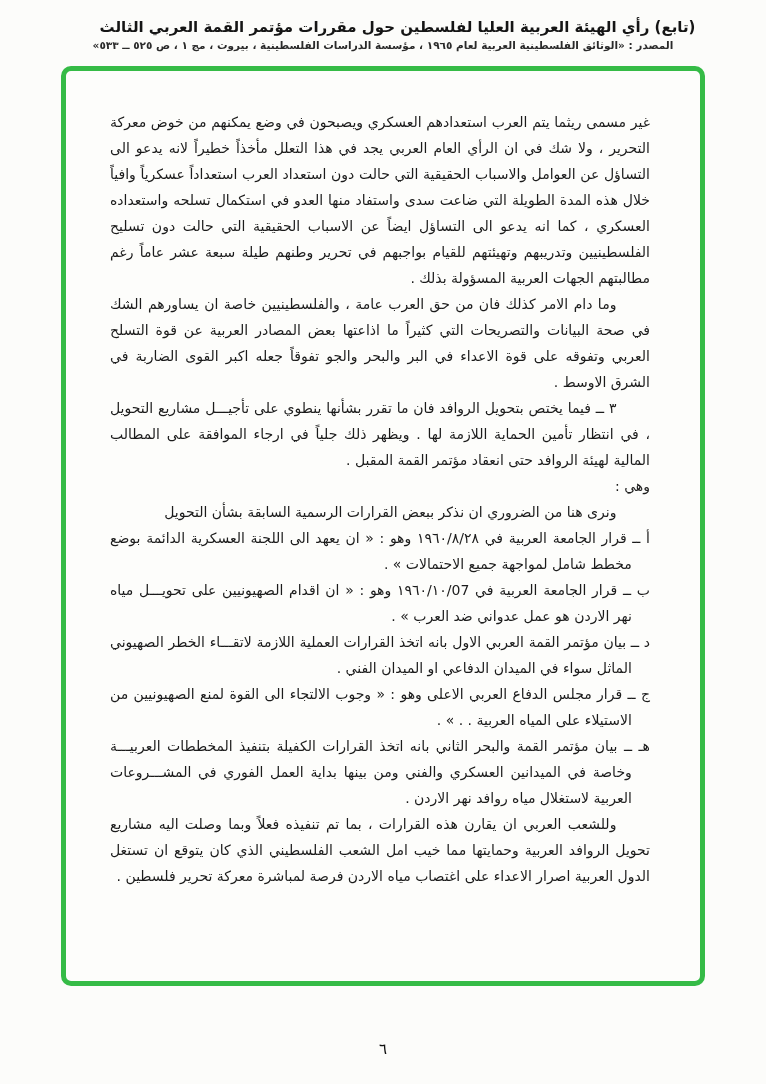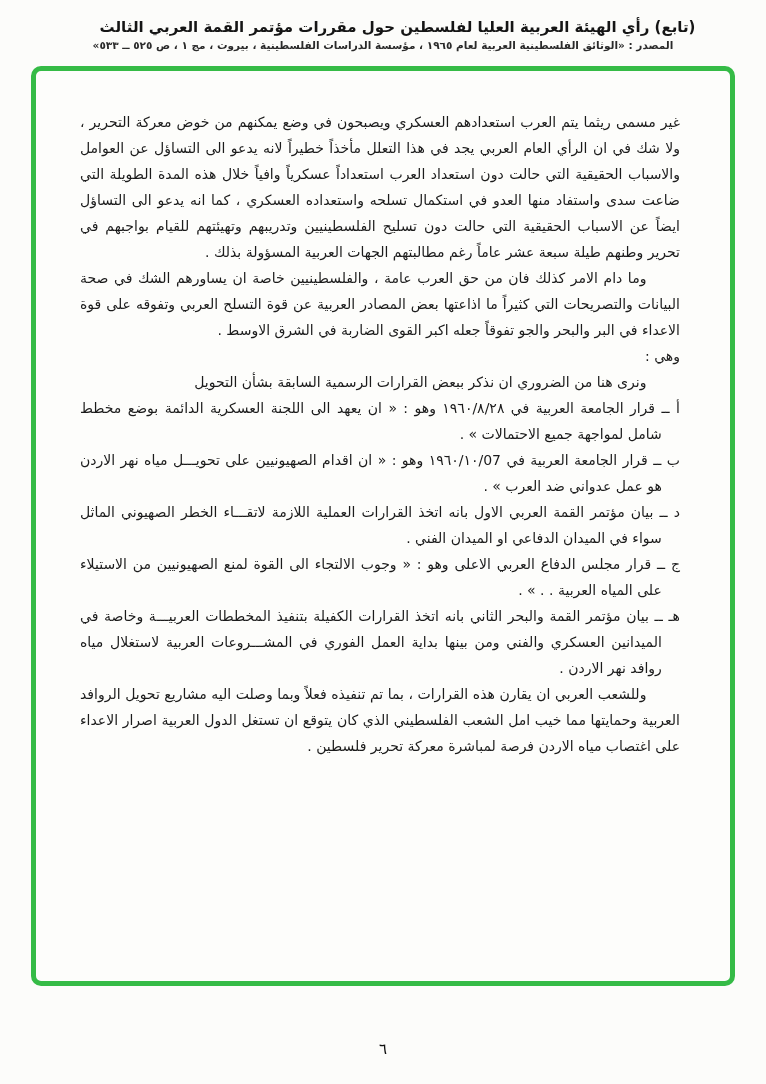--- a/index.html
+++ b/index.html
@@ -19,21 +19,21 @@
   .title {
     font-size: 15px; font-weight: bold; color: #151515;
     line-height: 1.3;
     padding-left: 29px;
   }
   .source {
     font-size: 10.5px; font-weight: bold; color: #2a2a2a;
     margin-top: 1px;
   }
   .frame {
-    width: 704px;
+    width: 644px;
     min-height: 920px;
     margin: 15px auto 0;
     border: 5px solid #35bb46;
     border-radius: 10px;
     background: #fdfdfb;
     padding: 38px 50px 28px 44px;
   }
   .para {
     margin: 0;
     font-size: 14px;
@@ -57,20 +57,21 @@
 <div class="page">
 
   <header class="header">
     <div class="title">(تابع) رأي الهيئة العربية العليا لفلسطين حول مقررات مؤتمر القمة العربي الثالث</div>
     <div class="source">المصدر : «الوثائق الفلسطينية العربية لعام ١٩٦٥ ، مؤسسة الدراسات الفلسطينية ، بيروت ، مج ١ ، ص ٥٢٥ ــ ٥٣٣»</div>
   </header>
 
   <main class="frame">
     <p class="para flush">غير مسمى ريثما يتم العرب استعدادهم العسكري ويصبحون في وضع يمكنهم من خوض معركة التحرير ، ولا شك في ان الرأي العام العربي يجد في هذا التعلل مأخذاً خطيراً لانه يدعو الى التساؤل عن العوامل والاسباب الحقيقية التي حالت دون استعداد العرب استعداداً عسكرياً وافياً خلال هذه المدة الطويلة التي ضاعت سدى واستفاد منها العدو في استكمال تسلحه واستعداده العسكري ، كما انه يدعو الى التساؤل ايضاً عن الاسباب الحقيقية التي حالت دون تسليح الفلسطينيين وتدريبهم وتهيئتهم للقيام بواجبهم في تحرير وطنهم طيلة سبعة عشر عاماً رغم مطالبتهم الجهات العربية المسؤولة بذلك .</p>
     <p class="para indent">وما دام الامر كذلك فان من حق العرب عامة ، والفلسطينيين خاصة ان يساورهم الشك في صحة البيانات والتصريحات التي كثيراً ما اذاعتها بعض المصادر العربية عن قوة التسلح العربي وتفوقه على قوة الاعداء في البر والبحر والجو تفوقاً جعله اكبر القوى الضاربة في الشرق الاوسط .</p>
+    <p class="para indent">٣ ــ فيما يختص بتحويل الروافد فان ما تقرر بشأنها ينطوي على تأجيـــل مشاريع التحويل ، في انتظار تأمين الحماية اللازمة لها . ويظهر ذلك جلياً في ارجاء الموافقة على المطالب المالية لهيئة الروافد حتى انعقاد مؤتمر القمة المقبل .</p>
     <p class="para flush">وهي :</p>
     <p class="para indent">ونرى هنا من الضروري ان نذكر ببعض القرارات الرسمية السابقة بشأن التحويل</p>
     <p class="para list-item">أ ــ قرار الجامعة العربية في ١٩٦٠/٨/٢٨ وهو : « ان يعهد الى اللجنة العسكرية الدائمة بوضع مخطط شامل لمواجهة جميع الاحتمالات » .</p>
     <p class="para list-item">ب ــ قرار الجامعة العربية في ١٩٦٠/١٠/07 وهو : « ان اقدام الصهيونيين على تحويـــل مياه نهر الاردن هو عمل عدواني ضد العرب » .</p>
     <p class="para list-item">د ــ بيان مؤتمر القمة العربي الاول بانه اتخذ القرارات العملية اللازمة لاتقـــاء الخطر الصهيوني الماثل سواء في الميدان الدفاعي او الميدان الفني .</p>
     <p class="para list-item">ج ــ قرار مجلس الدفاع العربي الاعلى وهو : « وجوب الالتجاء الى القوة لمنع الصهيونيين من الاستيلاء على المياه العربية . . » .</p>
     <p class="para list-item">هـ ــ بيان مؤتمر القمة والبحر الثاني بانه اتخذ القرارات الكفيلة بتنفيذ المخططات العربيـــة وخاصة في الميدانين العسكري والفني ومن بينها بداية العمل الفوري في المشـــروعات العربية لاستغلال مياه روافد نهر الاردن .</p>
     <p class="para indent">وللشعب العربي ان يقارن هذه القرارات ، بما تم تنفيذه فعلاً وبما وصلت اليه مشاريع تحويل الروافد العربية وحمايتها مما خيب امل الشعب الفلسطيني الذي كان يتوقع ان تستغل الدول العربية اصرار الاعداء على اغتصاب مياه الاردن فرصة لمباشرة معركة تحرير فلسطين .</p>
   </main>
 

